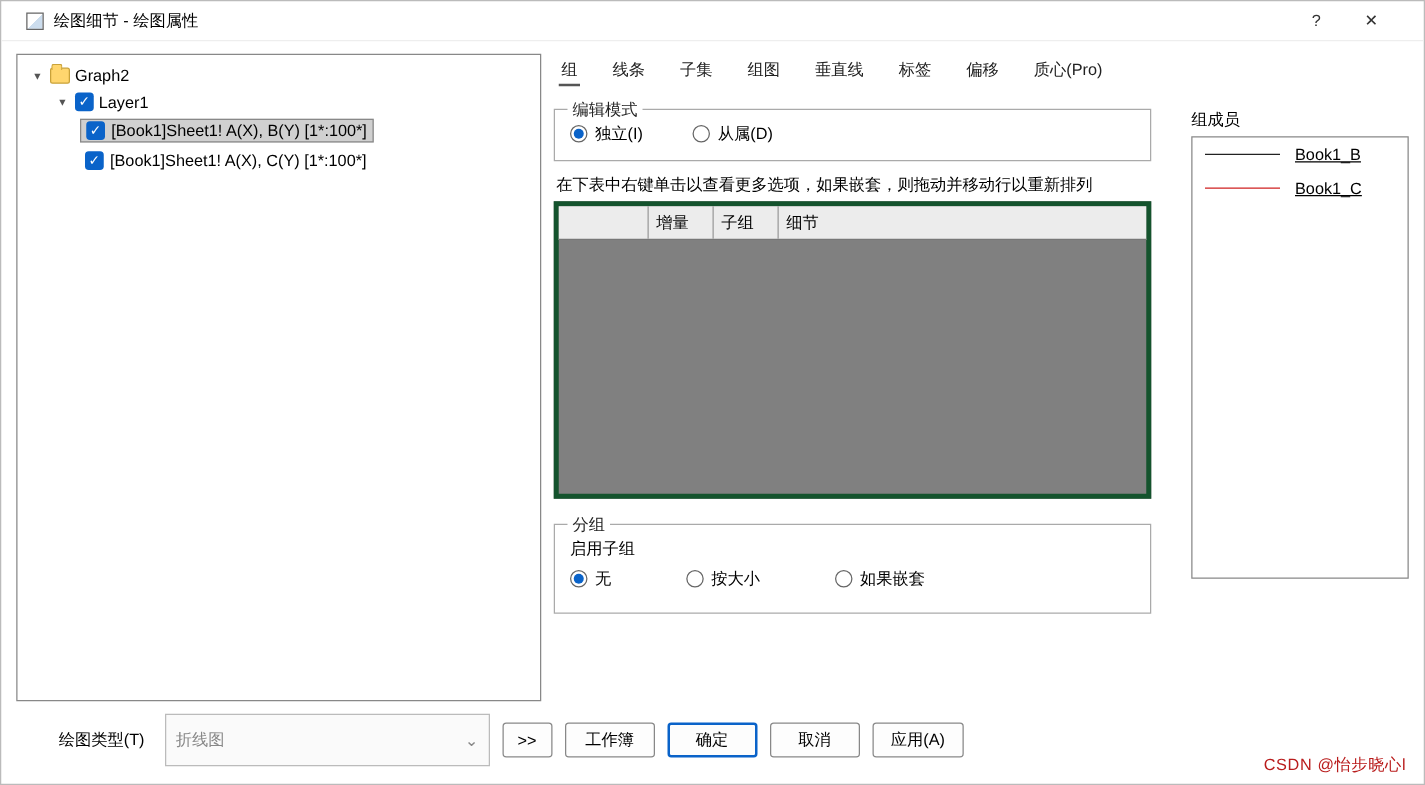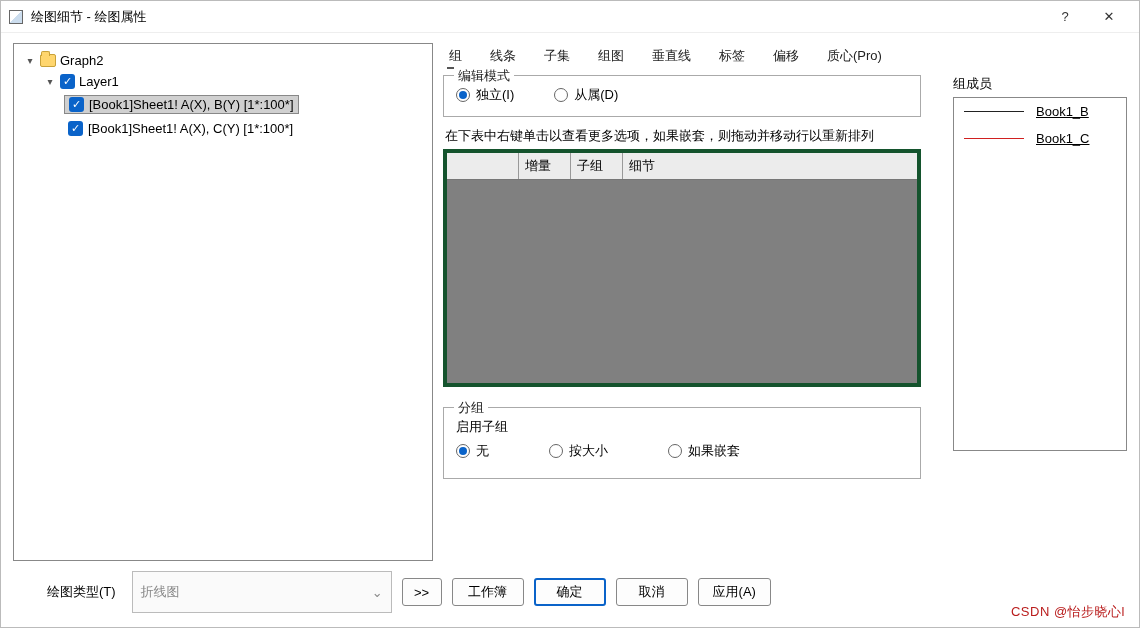--- a/index.html
+++ b/index.html
@@ -1,35 +1,35 @@
 <!DOCTYPE html>
 <html><head>
 <meta charset="utf-8">
 <style>
 * { box-sizing: border-box; margin: 0; padding: 0; font-family: "Microsoft YaHei", "SimSun", sans-serif; font-size: 13px; }
 body { background: #fff; width: 1140px; height: 628px; border: 1px solid #bbb; display: flex; flex-direction: column; position: relative; }
-.titlebar { height: 32px; display: flex; align-items: center; padding: 0 8px; border-bottom: 1px solid #eee; }
+.titlebar { height: 32px; display: flex; align-items: center; padding: 0 20px; border-bottom: 1px solid #eee; }
 .titlebar .t-icon { width: 14px; height: 14px; border: 1px solid #666; background: linear-gradient(135deg,#fff 50%,#cde 50%); margin-right: 8px; }
 .titlebar .title { flex: 1; }
 .titlebar .tb-btn { width: 44px; height: 30px; display: flex; align-items: center; justify-content: center; color: #333; }
 .content { flex: 1; display: flex; padding: 10px 12px 0 12px; gap: 10px; }
 .left-pane { width: 420px; border: 1px solid #888; background: #fff; padding: 6px 4px; overflow: auto; }
 .tree ul { list-style: none; padding-left: 20px; }
 .tree li { white-space: nowrap; padding: 3px 2px; display: flex; align-items: center; gap: 4px; border-radius: 2px; }
 .tree li.sel > .row { background: #d0d0d0; border: 1px solid #888; }
 .tree .row { display: flex; align-items: center; gap: 5px; padding: 1px 4px; }
 .tog { width: 12px; height: 12px; display: inline-flex; align-items: center; justify-content: center; color: #555; font-size: 10px; }
 .folder-icon { width: 16px; height: 13px; background: #ffd66e; border: 1px solid #c9a23a; border-radius: 2px; position: relative; }
 .folder-icon::before { content: ""; position: absolute; top: -4px; left: 0; width: 7px; height: 4px; background: #ffd66e; border: 1px solid #c9a23a; border-bottom: none; border-radius: 2px 2px 0 0; }
 .chk { width: 15px; height: 15px; border-radius: 3px; background: #0a63c9; display: inline-flex; align-items: center; justify-content: center; color: #fff; font-size: 11px; }
 .right-pane { flex: 1; display: flex; flex-direction: column; }
 .tabs { display: flex; gap: 24px; padding: 2px 4px 6px 4px; }
 .tab { color: #222; padding: 2px 2px; cursor: default; }
 .tab.active { border-bottom: 2px solid #555; }
-.tab-body { flex: 1; display: flex; gap: 16px; }
+.tab-body { flex: 1; display: flex; gap: 16px; margin-top: 12px; }
 .main-col { flex: 1; display: flex; flex-direction: column; }
 .fieldset { border: 1px solid #aaa; padding: 10px 12px 12px 12px; margin-bottom: 6px; position: relative; }
 .fieldset > .legend { position: absolute; top: -9px; left: 10px; background: #fff; padding: 0 4px; color: #222; }
 .row-radio { display: flex; align-items: center; gap: 40px; }
 .radio { display: flex; align-items: center; gap: 6px; }
 .rcircle { width: 14px; height: 14px; border: 1px solid #666; border-radius: 50%; display: inline-flex; align-items: center; justify-content: center; }
 .rcircle.sel::after { content: ""; width: 8px; height: 8px; background: #0a63c9; border-radius: 50%; }
 .hint { margin: 4px 0 4px 2px; line-height: 1.4; }
 .grid-wrap { border: 4px solid #14532d; background: #808080; height: 238px; display: flex; flex-direction: column; }
 .grid-head { display: flex; background: #ececec; border-bottom: 1px solid #777; }

